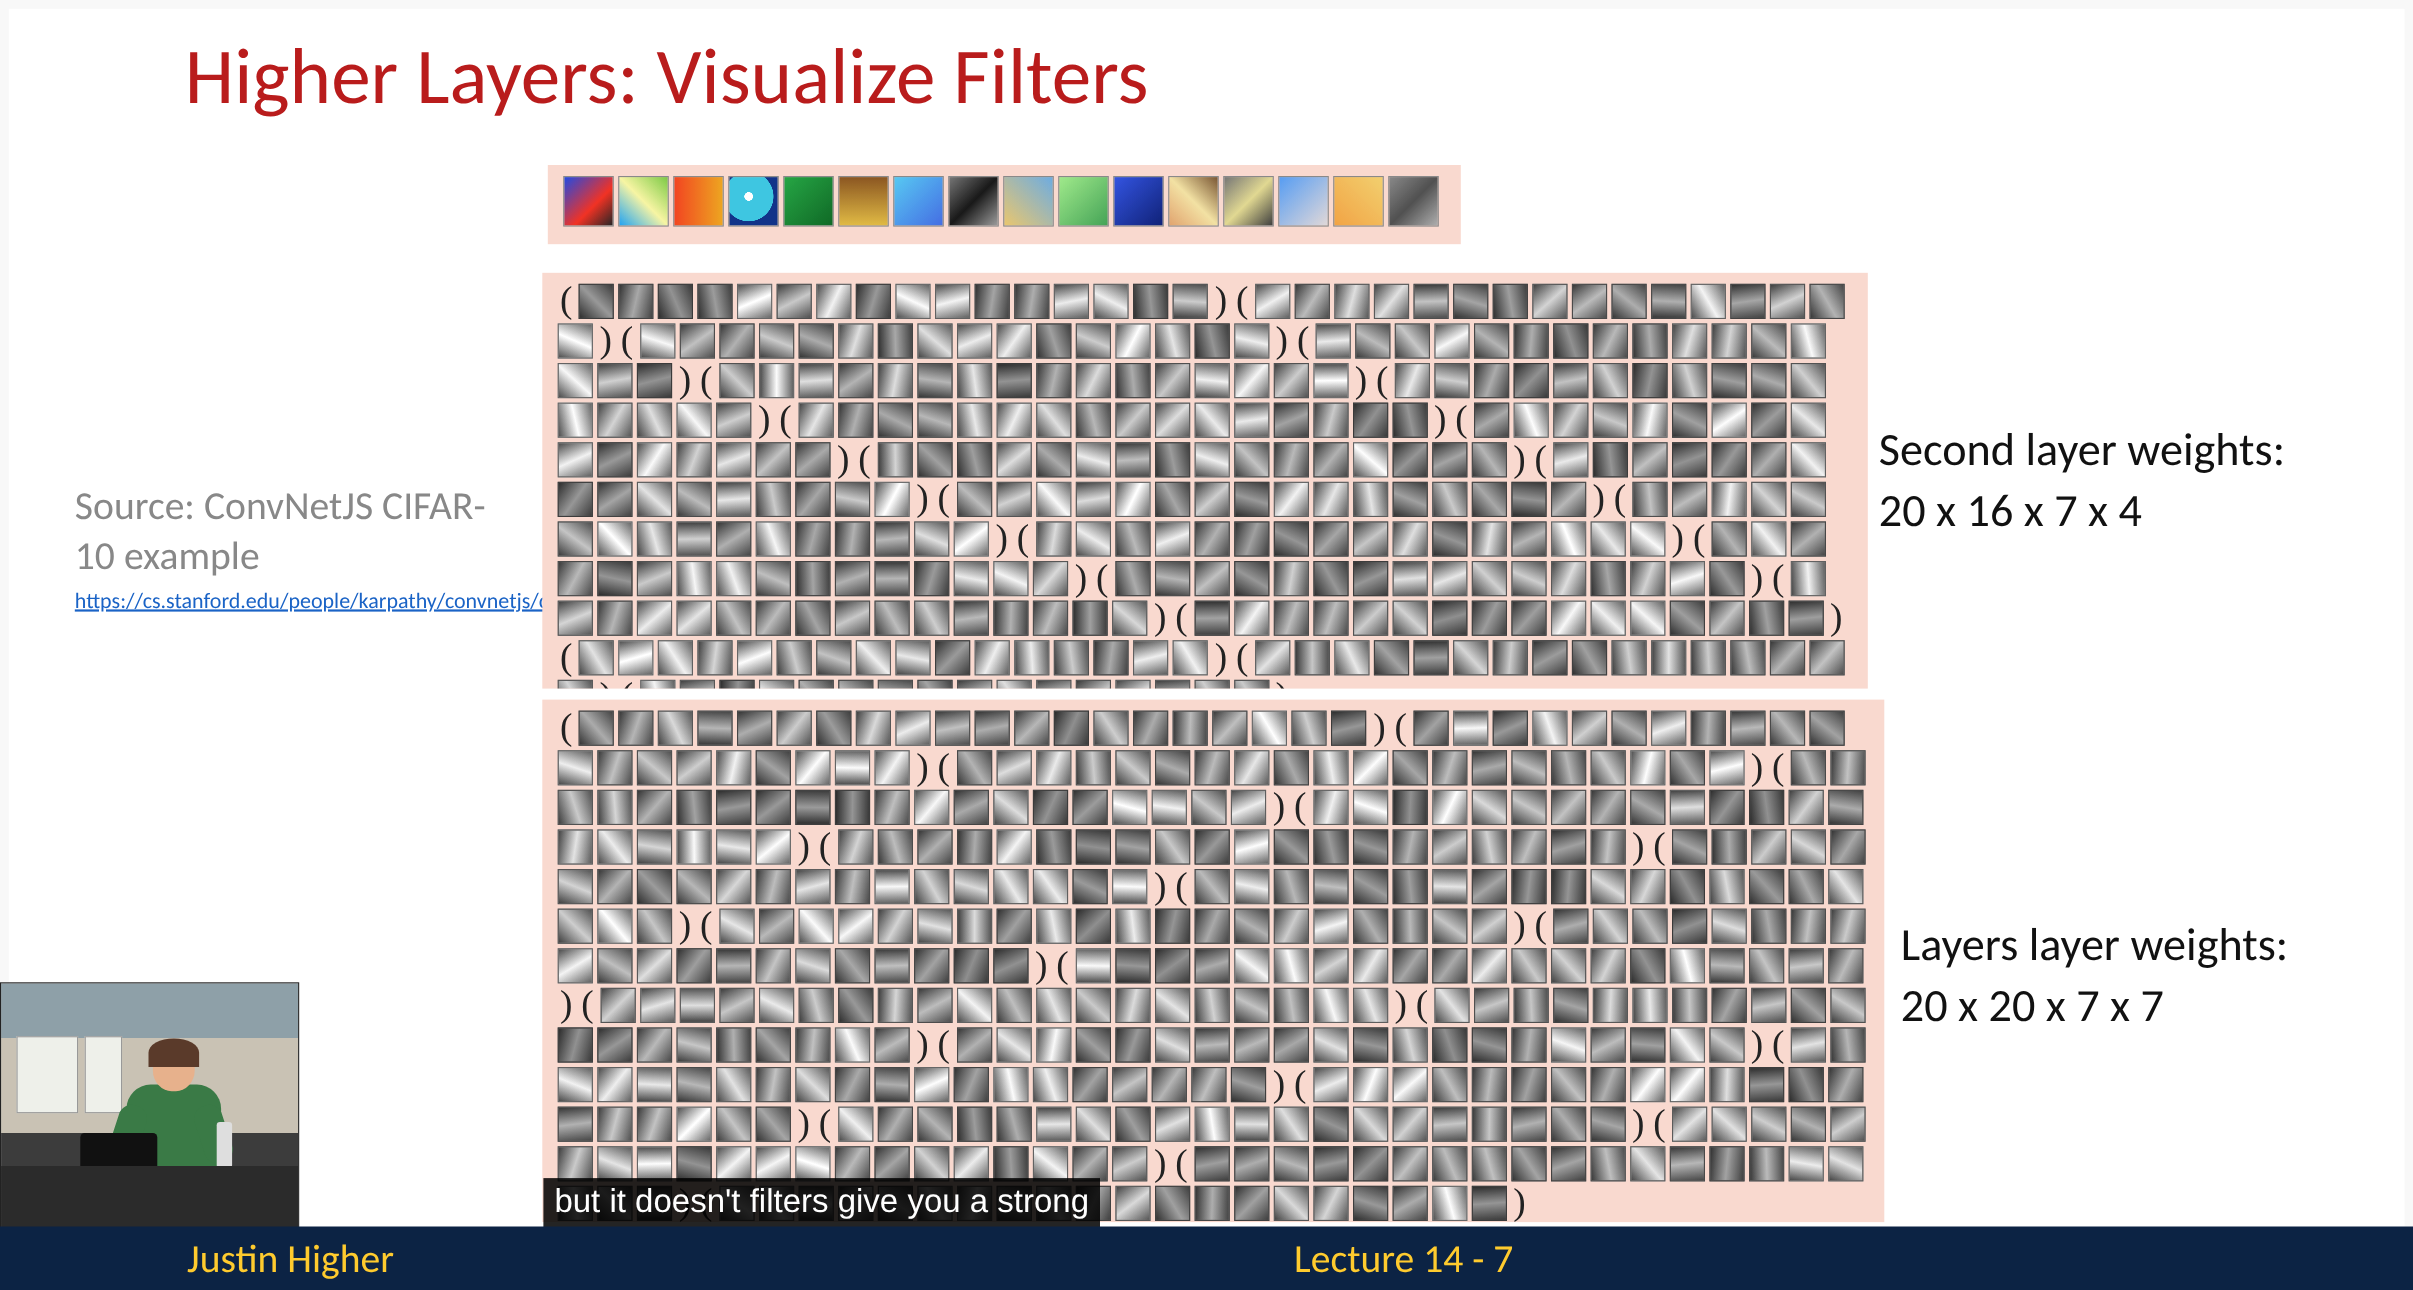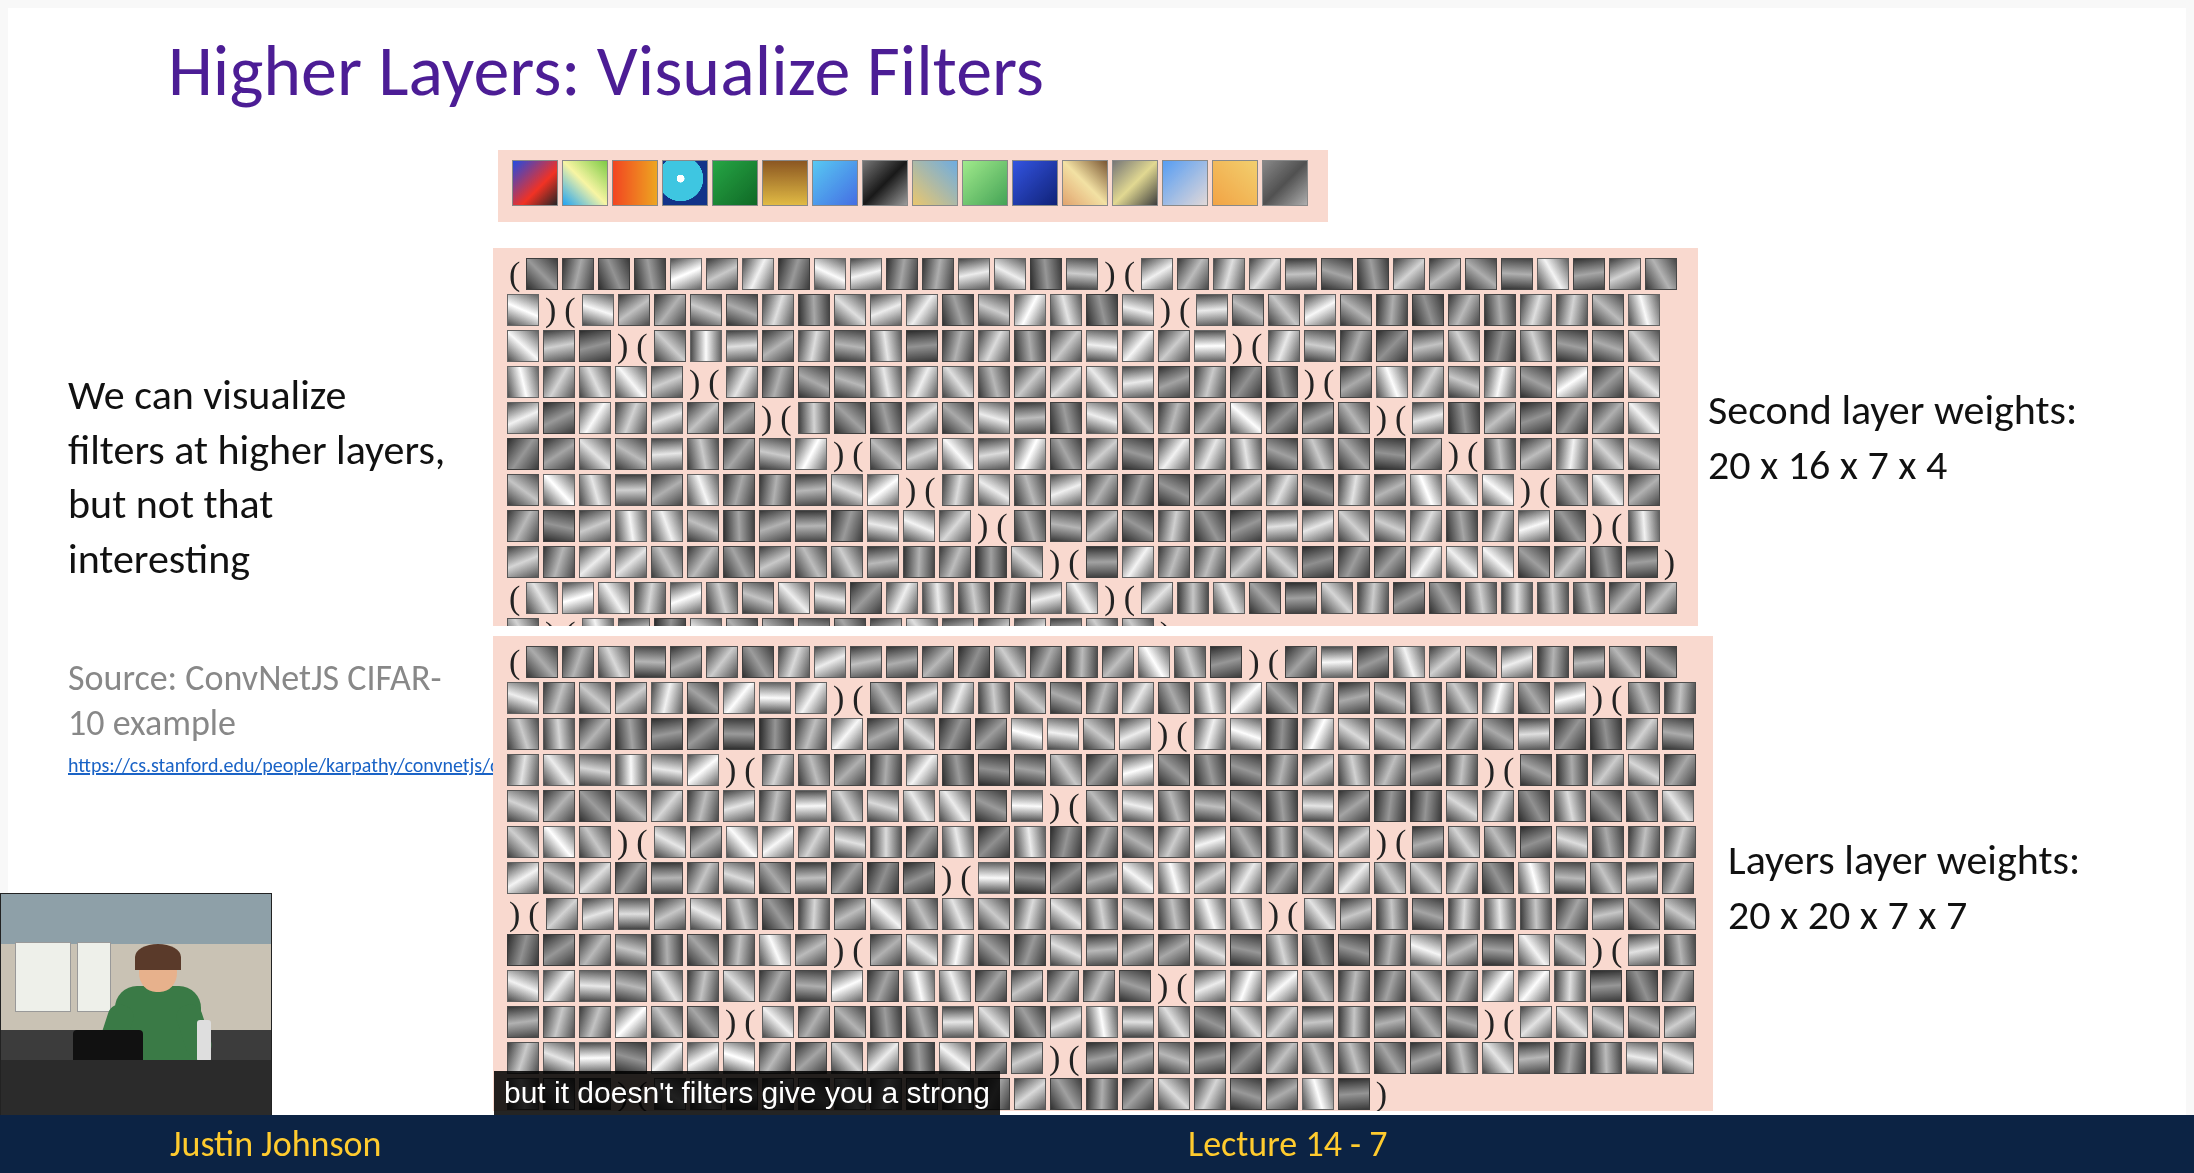--- a/index.html
+++ b/index.html
@@ -18,21 +18,21 @@
     left: 8px;
     top: 8px;
     right: 8px;
     bottom: 55px;
     background: #ffffff;
   }
 
   .slide-title {
     font-size: 72px;
     font-weight: 400;
-    color: #4c1d95;
+    color: #b91c1c;
     padding: 18px 0 20px 160px;
   }
 
   
   .left-col {
     position: absolute;
     left: 60px;
     top: 360px;
     width: 380px;
   }
@@ -183,21 +183,20 @@
   }
 </style>
 </head>
 <body>
 
 <div class="slide">
 
   <div class="slide-title">Higher Layers: Visualize Filters</div>
 
   <div class="left-col">
-    <div class="left-text">We can visualize filters at higher layers, but not that interesting</div>
     <div class="source-block">
       <div class="source-label">Source: ConvNetJS CIFAR-10 example</div>
       <a class="source-link" href="#">https://cs.stanford.edu/people/karpathy/convnetjs/demo/cifar10.html</a>
     </div>
   </div>
 
   <div class="panel panel1">
     <div class="tilewrap" id="p1">
         <span class="tile ct1"></span>
         <span class="tile ct2"></span>
@@ -1052,15 +1051,15 @@
   <div class="bottle"></div>
   <div class="desk"></div>
 </div>
 
 <div class="captions">
   <span>but it doesn't filters give you a strong</span><br>
   <span>intuition for what exactly</span>
 </div>
 
 <div class="navbar">
-  <div class="nav-left">Justin Johnson</div>
+  <div class="nav-left">Justin Higher</div>
   <div class="nav-center">Lecture 14 - 7</div>
 </div>
 
 </body></html>

